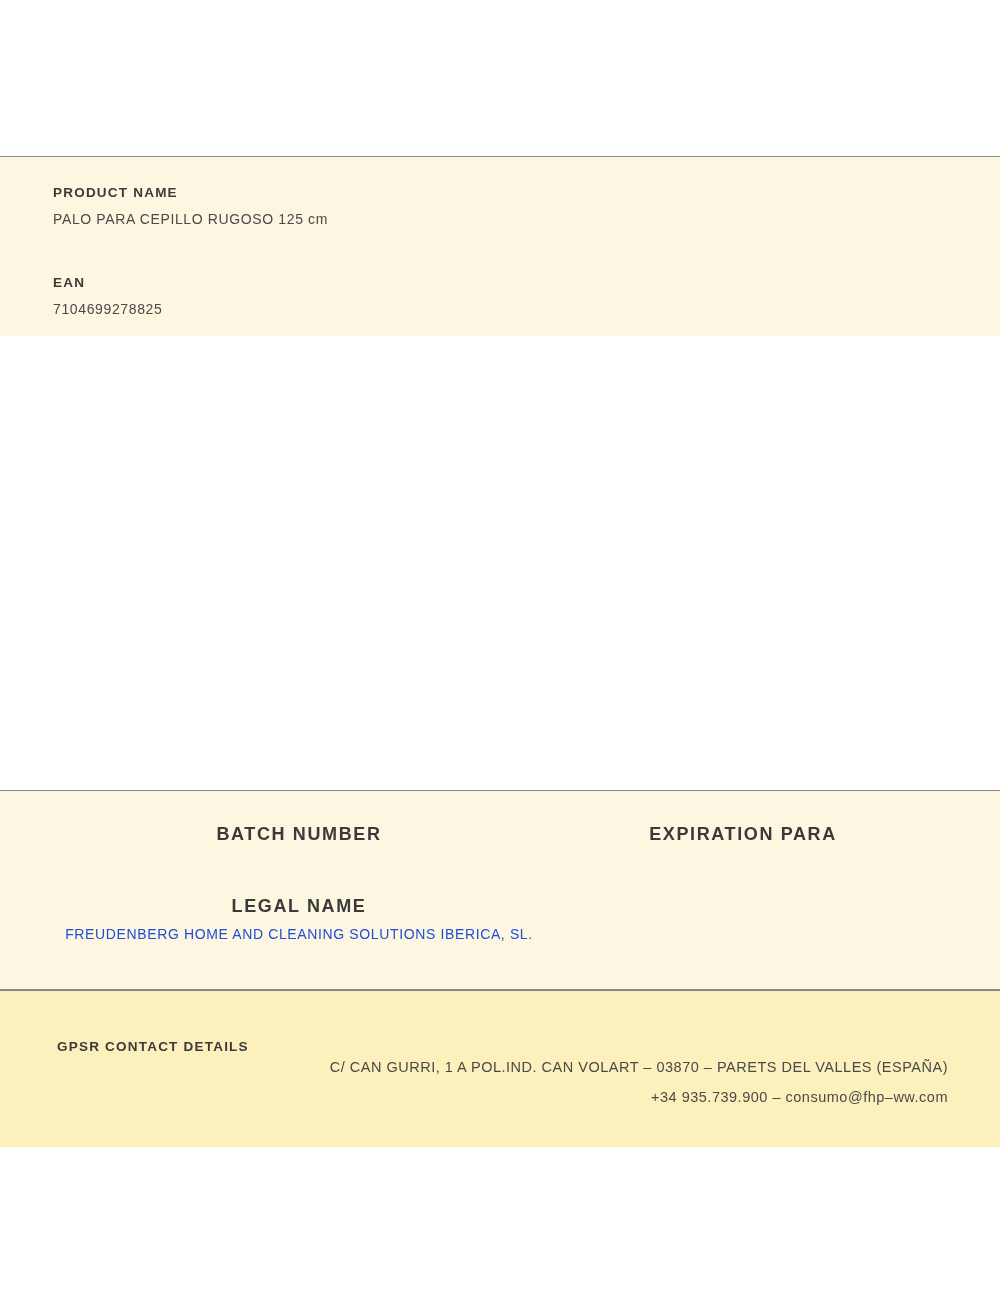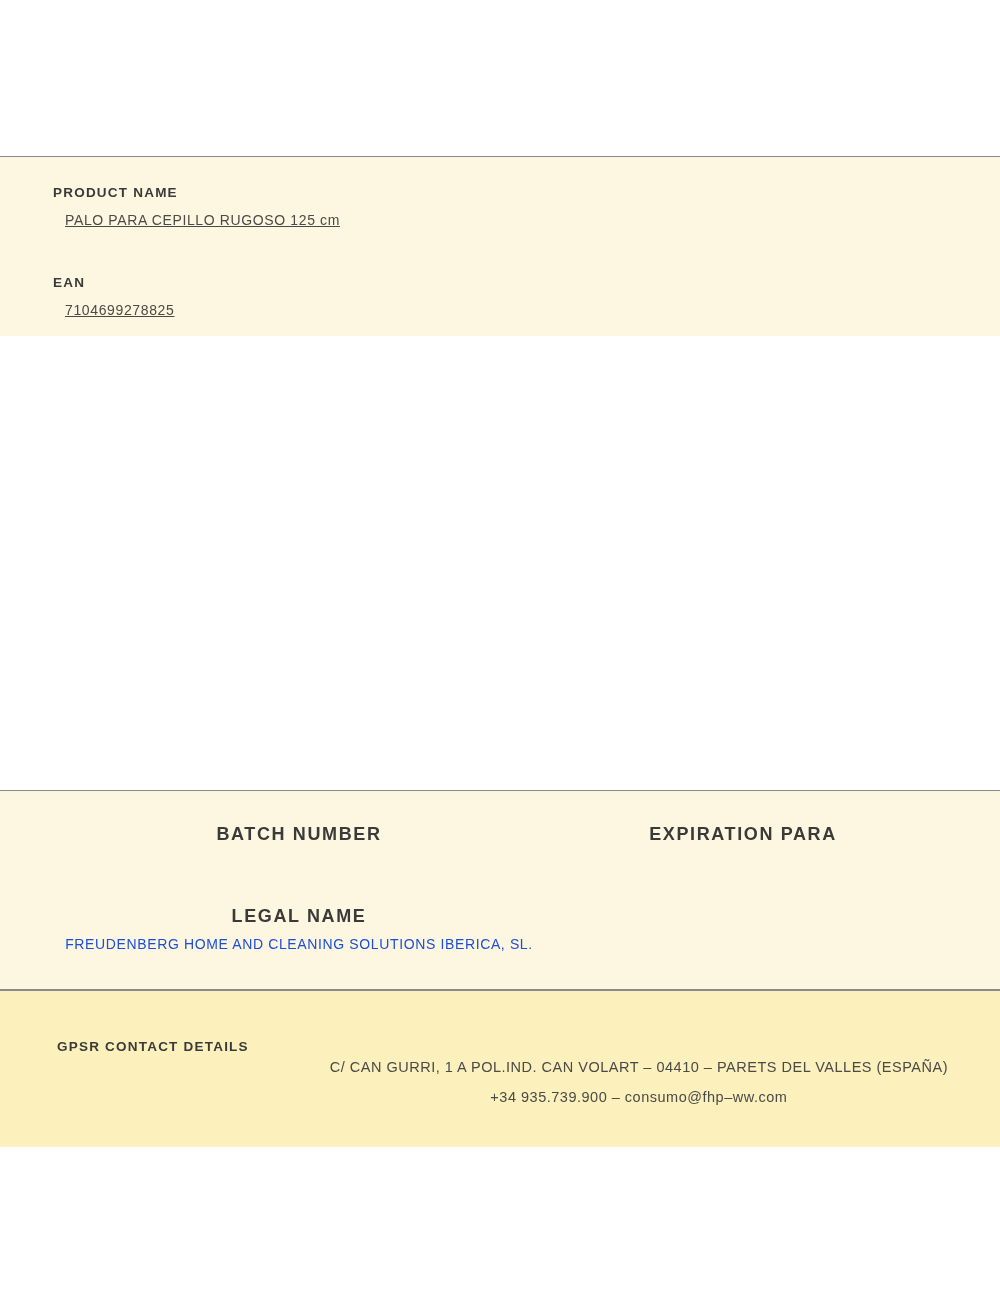--- a/index.html
+++ b/index.html
@@ -45,23 +45,22 @@
     font-weight: bold;
     letter-spacing: 0.09em;
     color: #3a3a38;
     margin: 0 0 11px 0;
     white-space: nowrap;
   }
   .field-value {
     font-size: 14px;
     letter-spacing: 0.045em;
     color: #4a4a47;
-    margin: 12px;
-    white-space: nowrap;
-    text-decoration: underline;
+    margin: 0;
+    white-space: nowrap;
   }
   #product-name-field { top: 28px; }
   #ean-field { top: 118px; }
 
   
   .band-blank {
     position: absolute;
     top: 336px;
     left: 0;
     width: 1000px;
@@ -104,21 +103,21 @@
   .cell-value {
     font-size: 14px;
     letter-spacing: 0.045em;
     color: #1d4ed8;
     margin: 0;
     white-space: nowrap;
   }
 
   #batch-cell { top: 33px; left: 0; width: 598px; }
   #expiration-cell { top: 33px; left: 598px; width: 290px; }
-  #legal-cell { top: 115px; left: 0; width: 598px; }
+  #legal-cell { top: 105px; left: 0; width: 598px; }
   #origin-cell { top: 123px; left: 598px; width: 290px; }
 
   #legal-cell .cell-label,
   #origin-cell .cell-label { margin-bottom: 9px; }
 
   #expiration-cell .cell-label,
   #origin-cell .cell-label,
   #origin-cell .cell-value { text-align: center; }
 
   
@@ -150,21 +149,21 @@
     right: 52px;
     text-align: right;
   }
   .gpsr-line {
     font-size: 14.5px;
     letter-spacing: 0.035em;
     color: #4a4a47;
     margin: 0 0 14px 0;
     white-space: nowrap;
   }
-  .gpsr-line:last-child { margin-bottom: 0; text-align: center; }
+  .gpsr-line:last-child { margin-bottom: 0; }
 </style>
 </head>
 <body>
 
 <div class="page">
 
   <section class="band-top">
 
     <div class="field" id="product-name-field">
       <p class="field-label">PRODUCT NAME</p>
@@ -198,18 +197,18 @@
         <p class="cell-value">FREUDENBERG HOME AND CLEANING SOLUTIONS IBERICA, SL.</p>
       </div>
 
 
     </div>
   </section>
 
   <section class="band-bottom">
     <p id="gpsr-label">GPSR CONTACT DETAILS</p>
     <div class="gpsr-lines">
-      <p class="gpsr-line">C/ CAN GURRI, 1 A POL.IND. CAN VOLART – 04410 – PARETS DEL VALLES (ESPAÑA)</p>
+      <p class="gpsr-line">C/ CAN GURRI, 1 A POL.IND. CAN VOLART – 03870 – PARETS DEL VALLES (ESPAÑA)</p>
       <p class="gpsr-line">+34 935.739.900 – consumo@fhp–ww.com</p>
     </div>
   </section>
 
 </div>
 
 </body></html>

